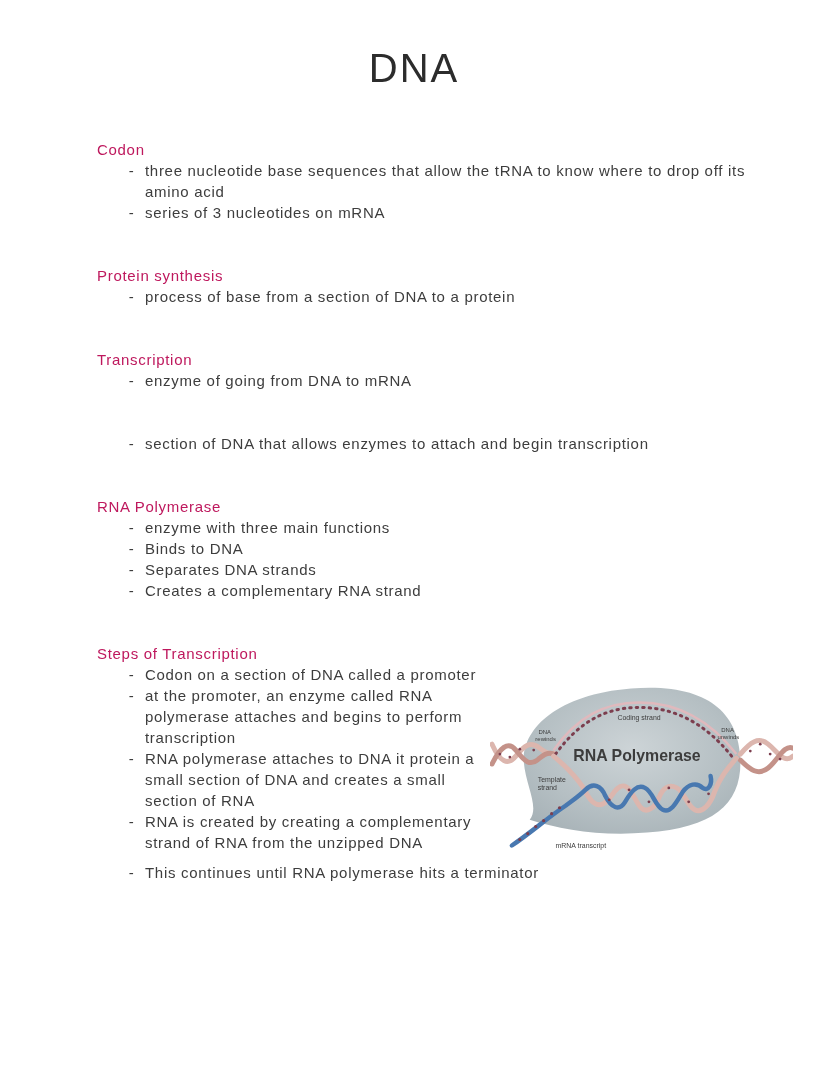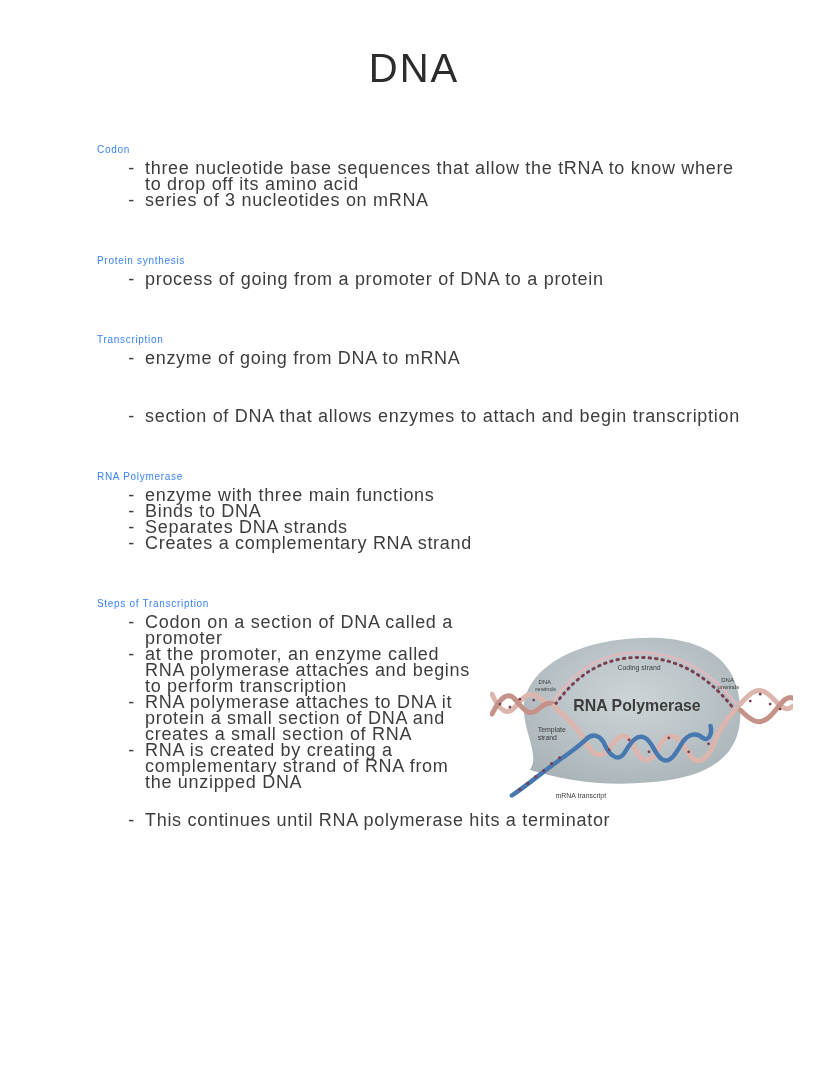--- a/index.html
+++ b/index.html
@@ -20,30 +20,30 @@
     font-weight: 300;
     letter-spacing: 2px;
     color: #2c2c2c;
     text-align: center;
     line-height: 48px;
     margin: 0 -74px 47px -97px;
   }
   .sec { margin-bottom: 42px; }
   .sec::after { content: ""; display: block; clear: both; }
   .heading {
-    font-size: 10px;
+    font-size: 15px;
     font-weight: 400;
     letter-spacing: 0.7px;
     line-height: 21px;
-    color: #3b82f6;
+    color: #be185d;
   }
   .bullet {
-    font-size: 18px;
+    font-size: 15px;
     letter-spacing: 0.7px;
-    line-height: 16px;
+    line-height: 21px;
     padding-left: 48px;
     text-indent: -27px;
   }
   .bullet::before {
     content: "-";
     display: inline-block;
     width: 27px;
     text-align: center;
     text-indent: 0;
   }
@@ -73,21 +73,21 @@
     <div class="heading">Codon</div>
     <div class="bullets">
       <div class="bullet">three nucleotide base sequences that allow the tRNA to know where to drop off its amino acid</div>
       <div class="bullet">series of 3 nucleotides on mRNA</div>
     </div>
   </section>
 
   <section class="sec">
     <div class="heading">Protein synthesis</div>
     <div class="bullets">
-      <div class="bullet">process of going from a promoter of DNA to a protein</div>
+      <div class="bullet">process of base from a section of DNA to a protein</div>
     </div>
   </section>
 
   <section class="sec">
     <div class="heading">Transcription</div>
     <div class="bullets">
       <div class="bullet">enzyme of going from DNA to mRNA</div>
     </div>
   </section>
 

